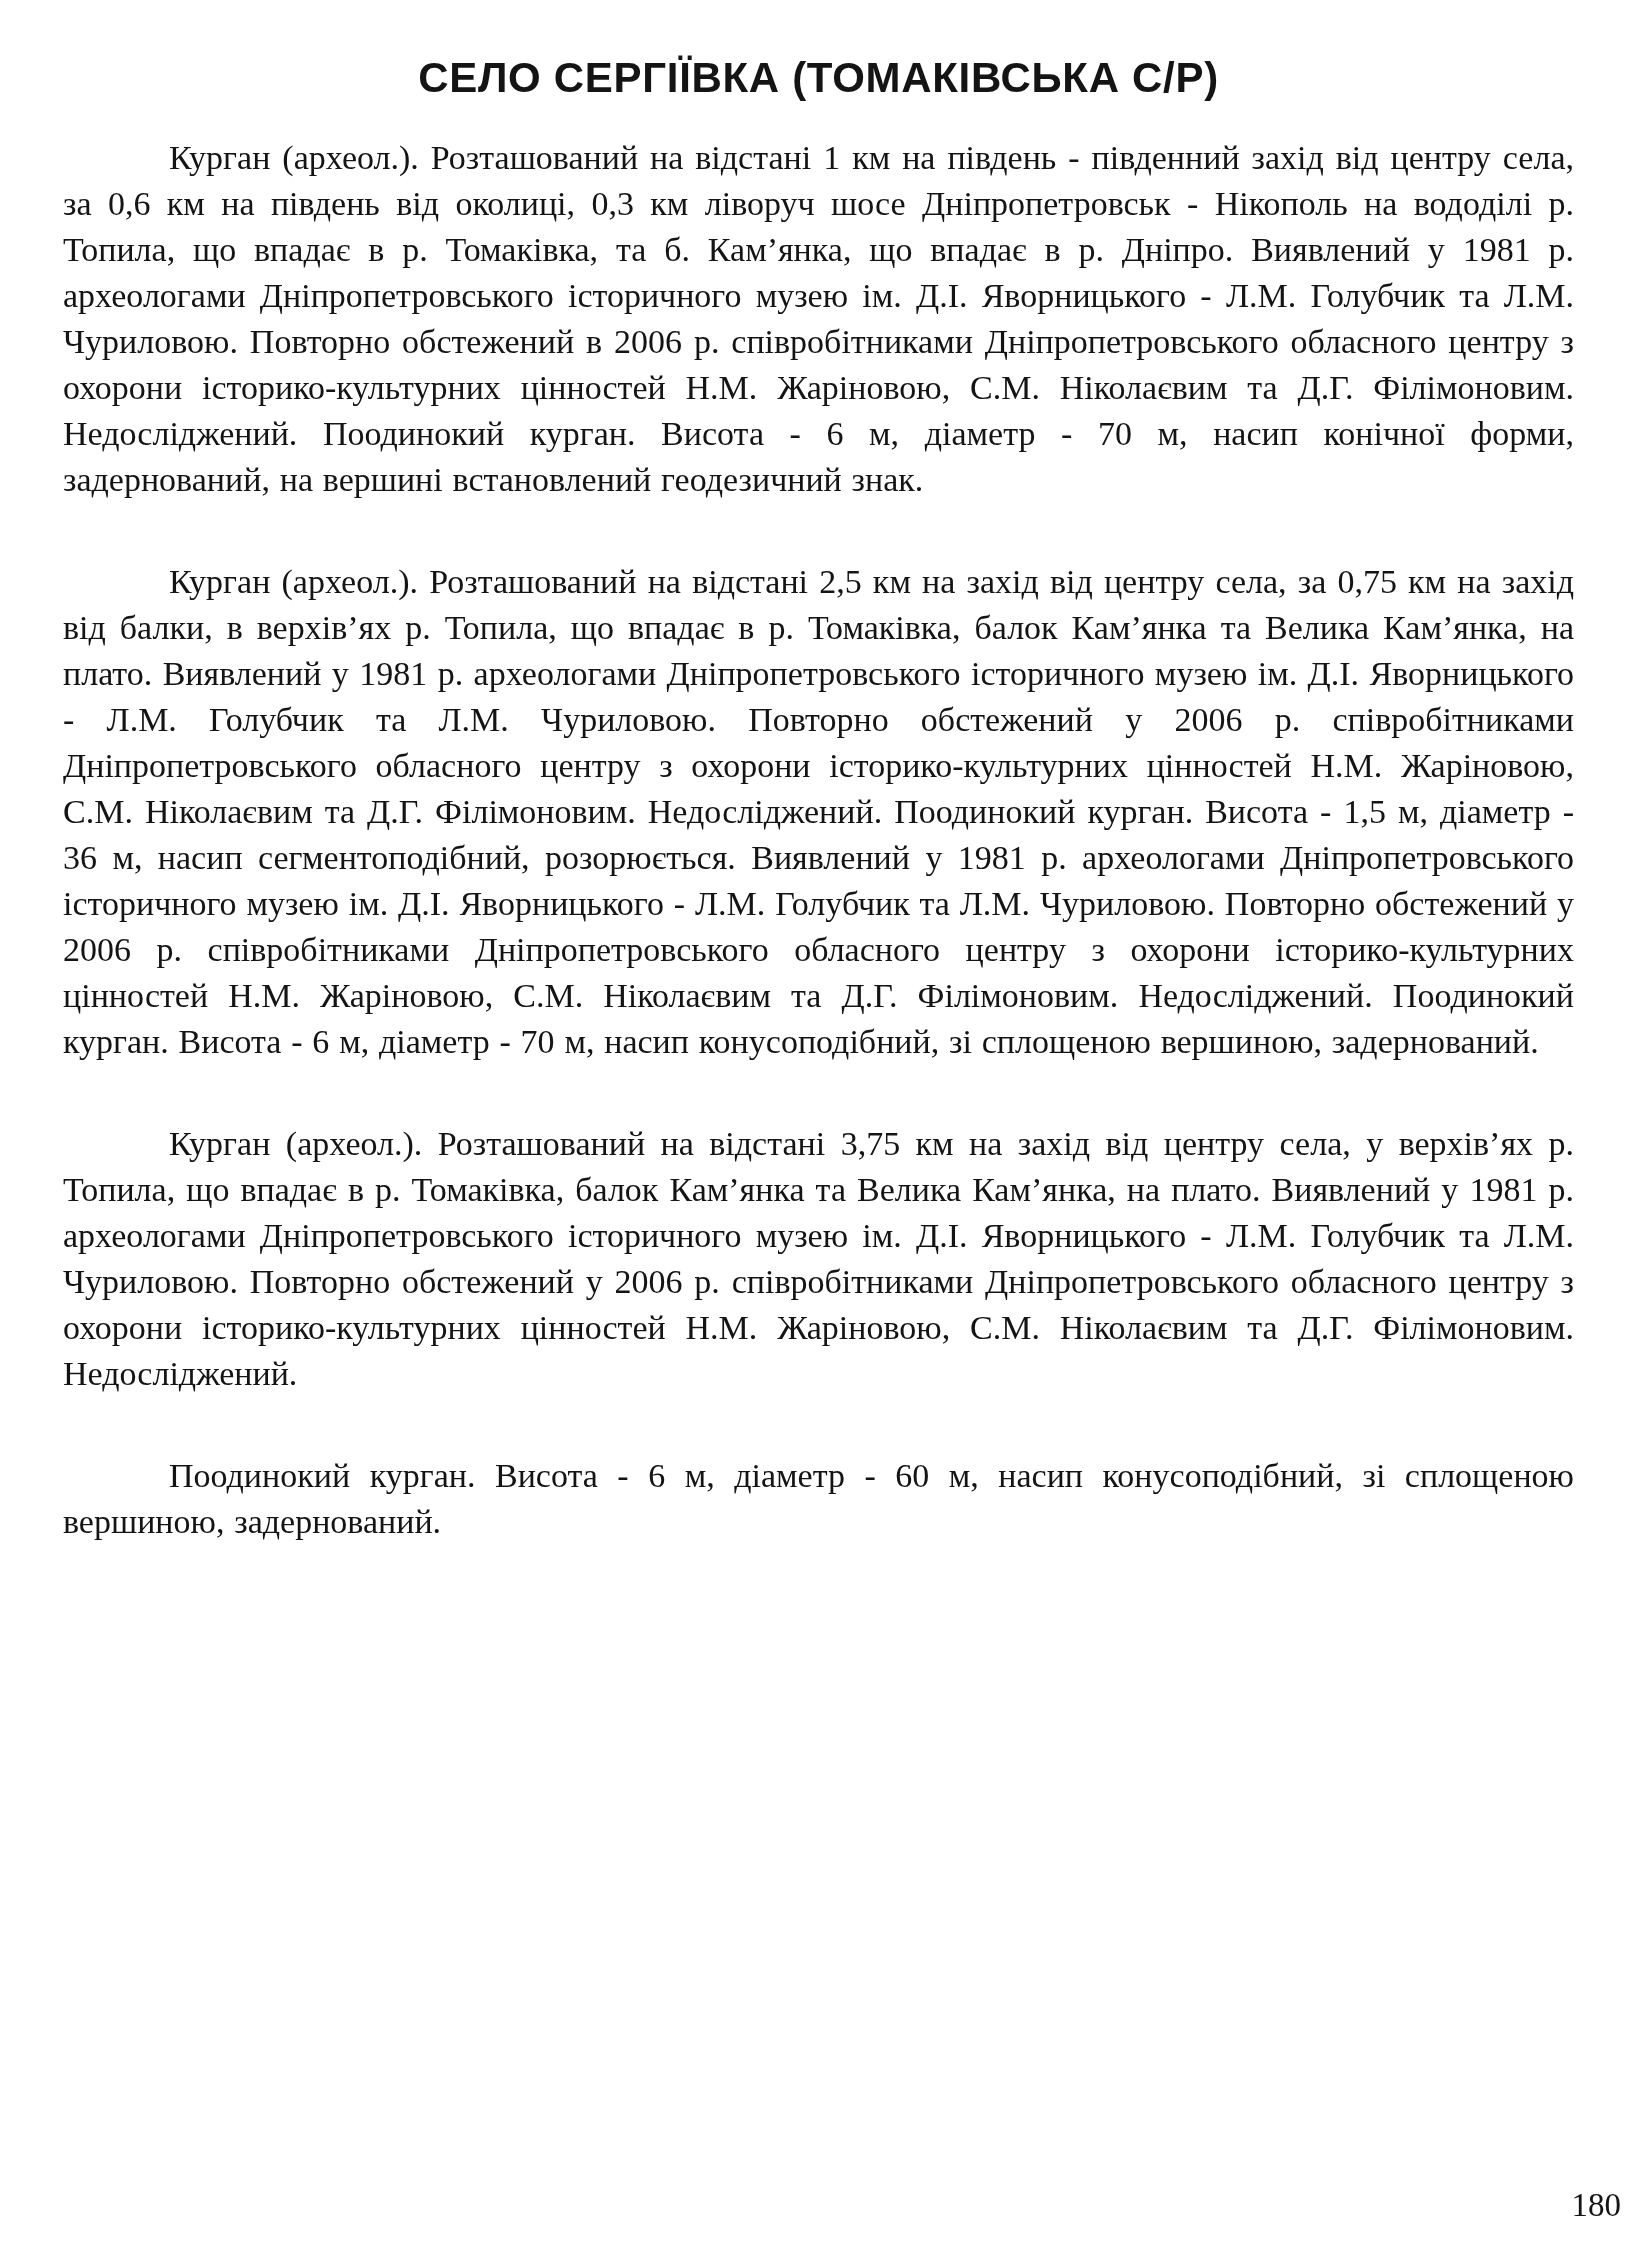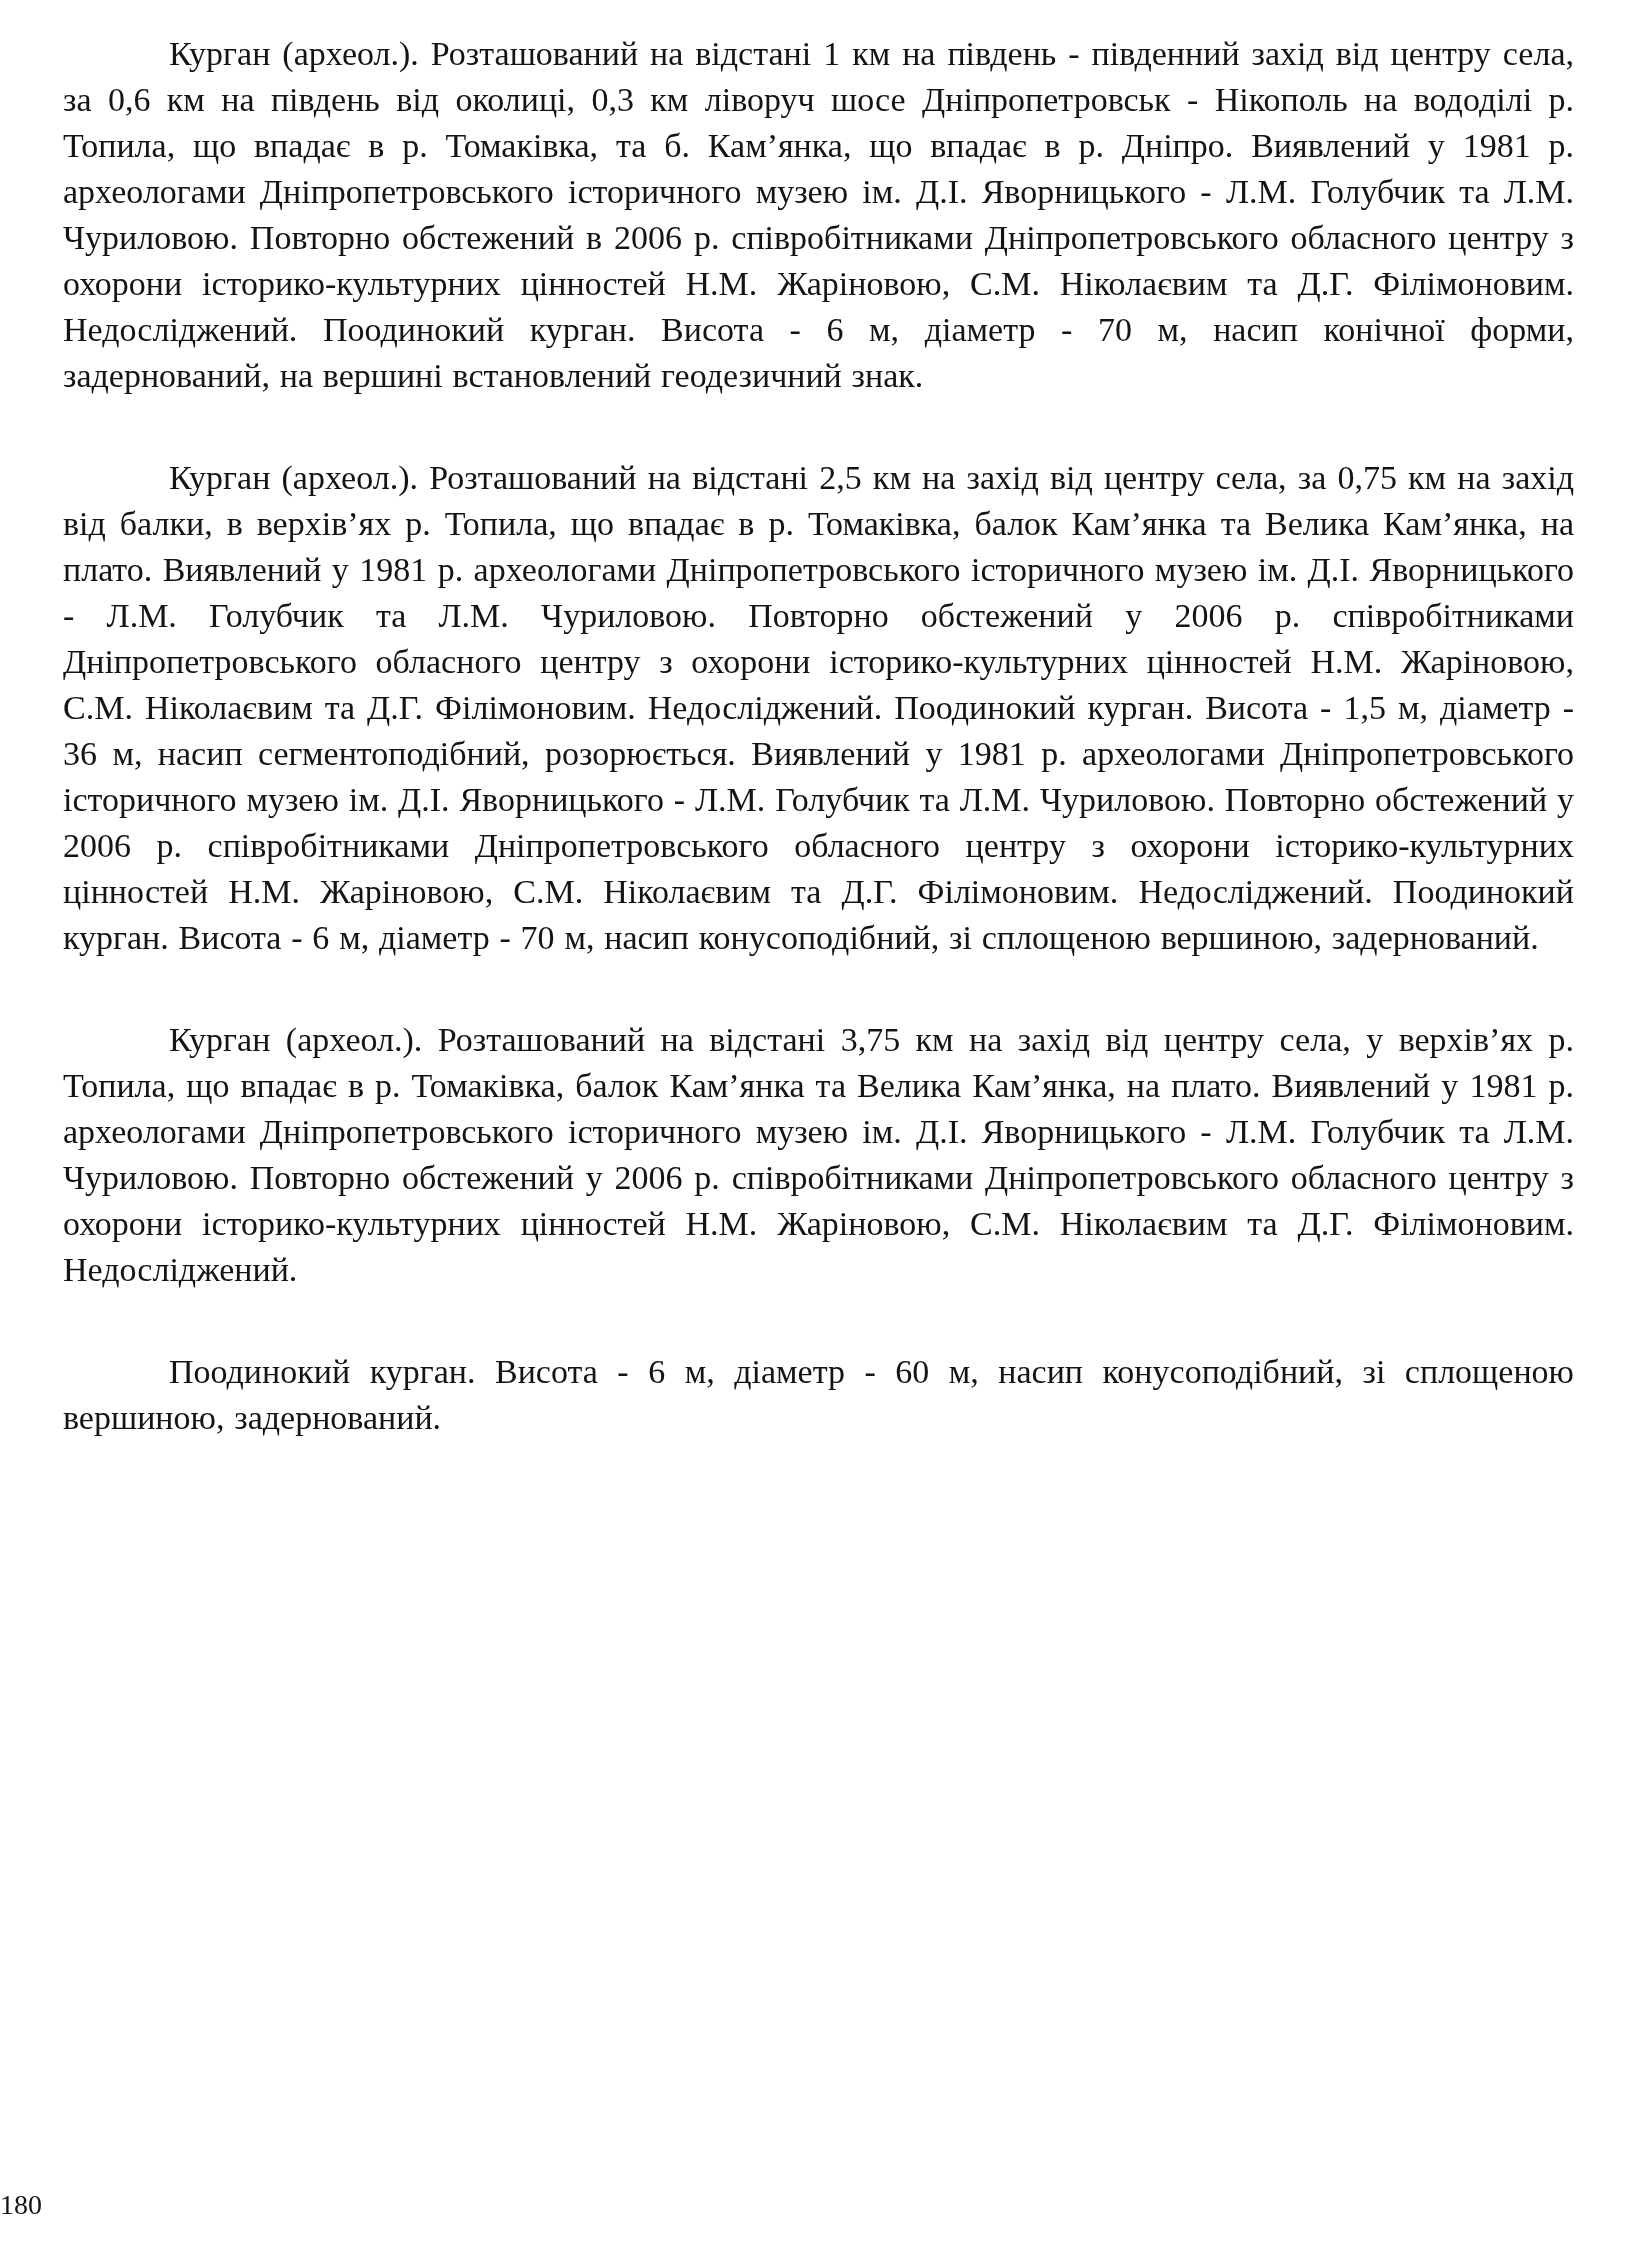--- a/index.html
+++ b/index.html
@@ -40,30 +40,31 @@
     text-align: justify;
     text-indent: 106px;
     margin: 0 0 56px 0;
     word-spacing: 1.3px;
   }
   .page-number {
     position: absolute;
     left: 0;
     right: 16px;
     top: 2185px;
-    text-align: left;
-    font-size: 28px;
+    text-align: right;
+    font-size: 33px;
     line-height: 40px;
     color: #141414;
   }
 </style>
 </head>
 <body>
 
 <div class="page">
+  <h1 class="doc-title">СЕЛО СЕРГІЇВКА (ТОМАКІВСЬКА С/Р)</h1>
 
   <div class="content">
     <p>Курган (археол.). Розташований на відстані 1 км на південь - південний захід від центру села, за 0,6 км на південь від околиці, 0,3 км ліворуч шосе Дніпропетровськ - Нікополь на вододілі р. Топила, що впадає в р. Томаківка, та б. Кам’янка, що впадає в р. Дніпро. Виявлений у 1981 р. археологами Дніпропетровського історичного музею ім. Д.І. Яворницького - Л.М. Голубчик та Л.М. Чуриловою. Повторно обстежений в 2006 р. співробітниками Дніпропетровського обласного центру з охорони історико-культурних цінностей Н.М. Жаріновою, С.М. Ніколаєвим та Д.Г. Філімоновим. Недосліджений. Поодинокий курган. Висота - 6 м, діаметр - 70 м, насип конічної форми, задернований, на вершині встановлений геодезичний знак.</p>
     <p>Курган (археол.). Розташований на відстані 2,5 км на захід від центру села, за 0,75 км на захід від балки, в верхів’ях р. Топила, що впадає в р. Томаківка, балок Кам’янка та Велика Кам’янка, на плато. Виявлений у 1981 р. археологами Дніпропетровського історичного музею ім. Д.І. Яворницького - Л.М. Голубчик та Л.М. Чуриловою. Повторно обстежений у 2006 р. співробітниками Дніпропетровського обласного центру з охорони історико-культурних цінностей Н.М. Жаріновою, С.М. Ніколаєвим та Д.Г. Філімоновим. Недосліджений. Поодинокий курган. Висота - 1,5 м, діаметр - 36 м, насип сегментоподібний, розорюється. Виявлений у 1981 р. археологами Дніпропетровського історичного музею ім. Д.І. Яворницького - Л.М. Голубчик та Л.М. Чуриловою. Повторно обстежений у 2006 р. співробітниками Дніпропетровського обласного центру з охорони історико-культурних цінностей Н.М. Жаріновою, С.М. Ніколаєвим та Д.Г. Філімоновим. Недосліджений. Поодинокий курган. Висота - 6 м, діаметр - 70 м, насип конусоподібний, зі сплощеною вершиною, задернований.</p>
     <p>Курган (археол.). Розташований на відстані 3,75 км на захід від центру села, у верхів’ях р. Топила, що впадає в р. Томаківка, балок Кам’янка та Велика Кам’янка, на плато. Виявлений у 1981 р. археологами Дніпропетровського історичного музею ім. Д.І. Яворницького - Л.М. Голубчик та Л.М. Чуриловою. Повторно обстежений у 2006 р. співробітниками Дніпропетровського обласного центру з охорони історико-культурних цінностей Н.М. Жаріновою, С.М. Ніколаєвим та Д.Г. Філімоновим. Недосліджений.</p>
     <p>Поодинокий курган. Висота - 6 м, діаметр - 60 м, насип конусоподібний, зі сплощеною вершиною, задернований.</p>
   </div>
 
   <div class="page-number">180</div>
 </div>

